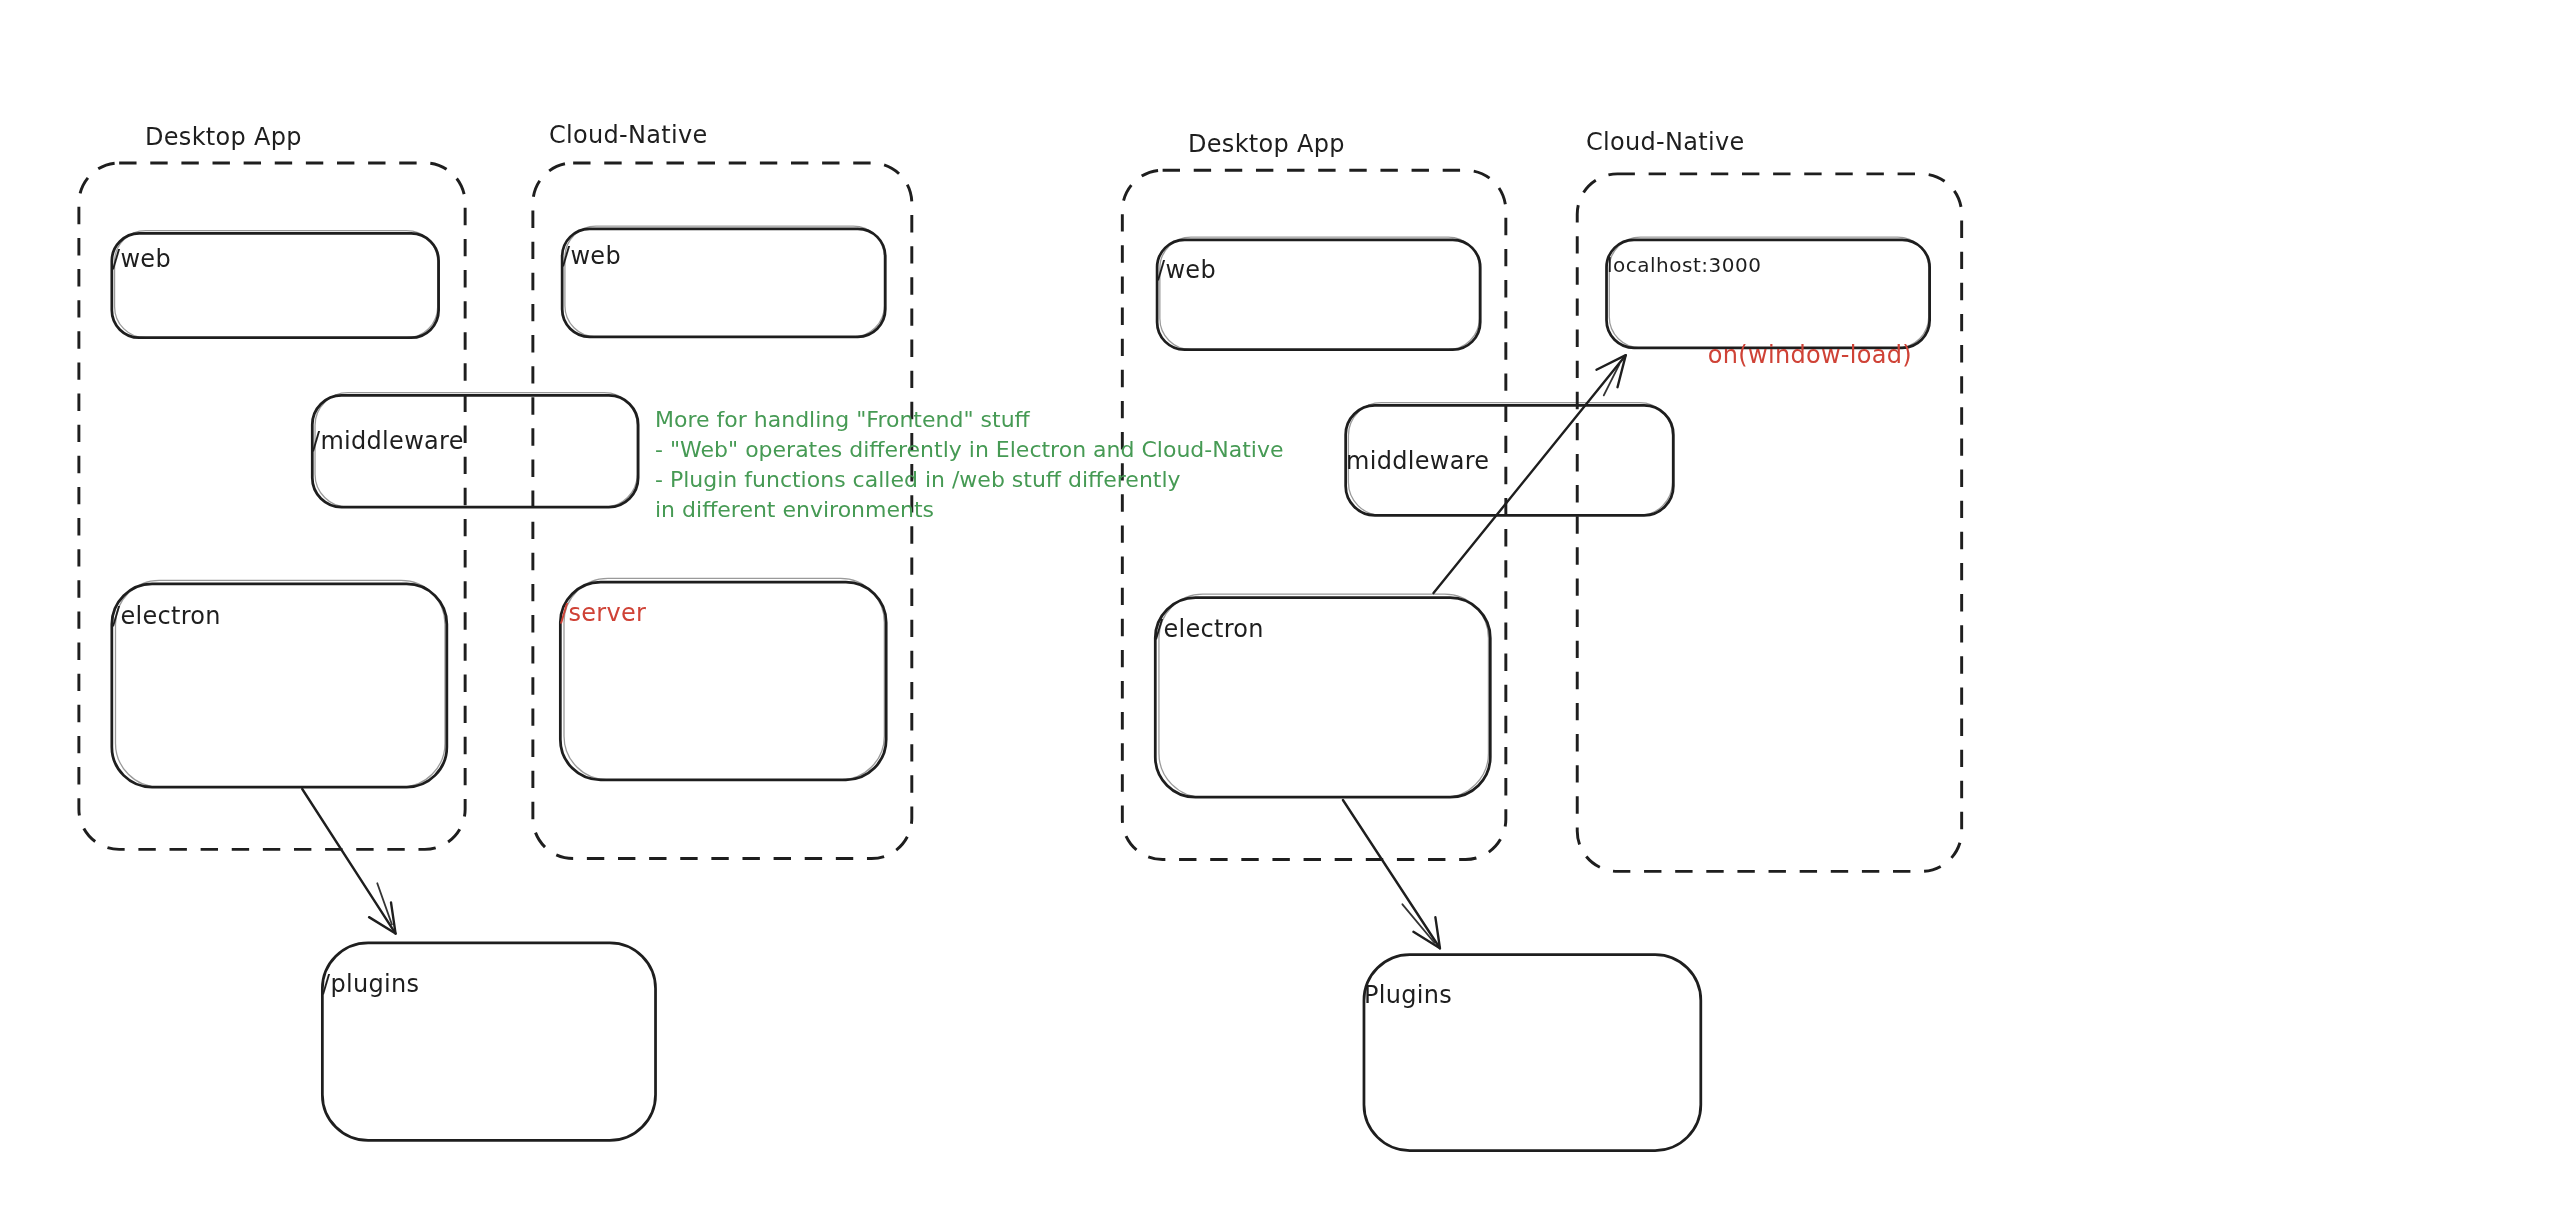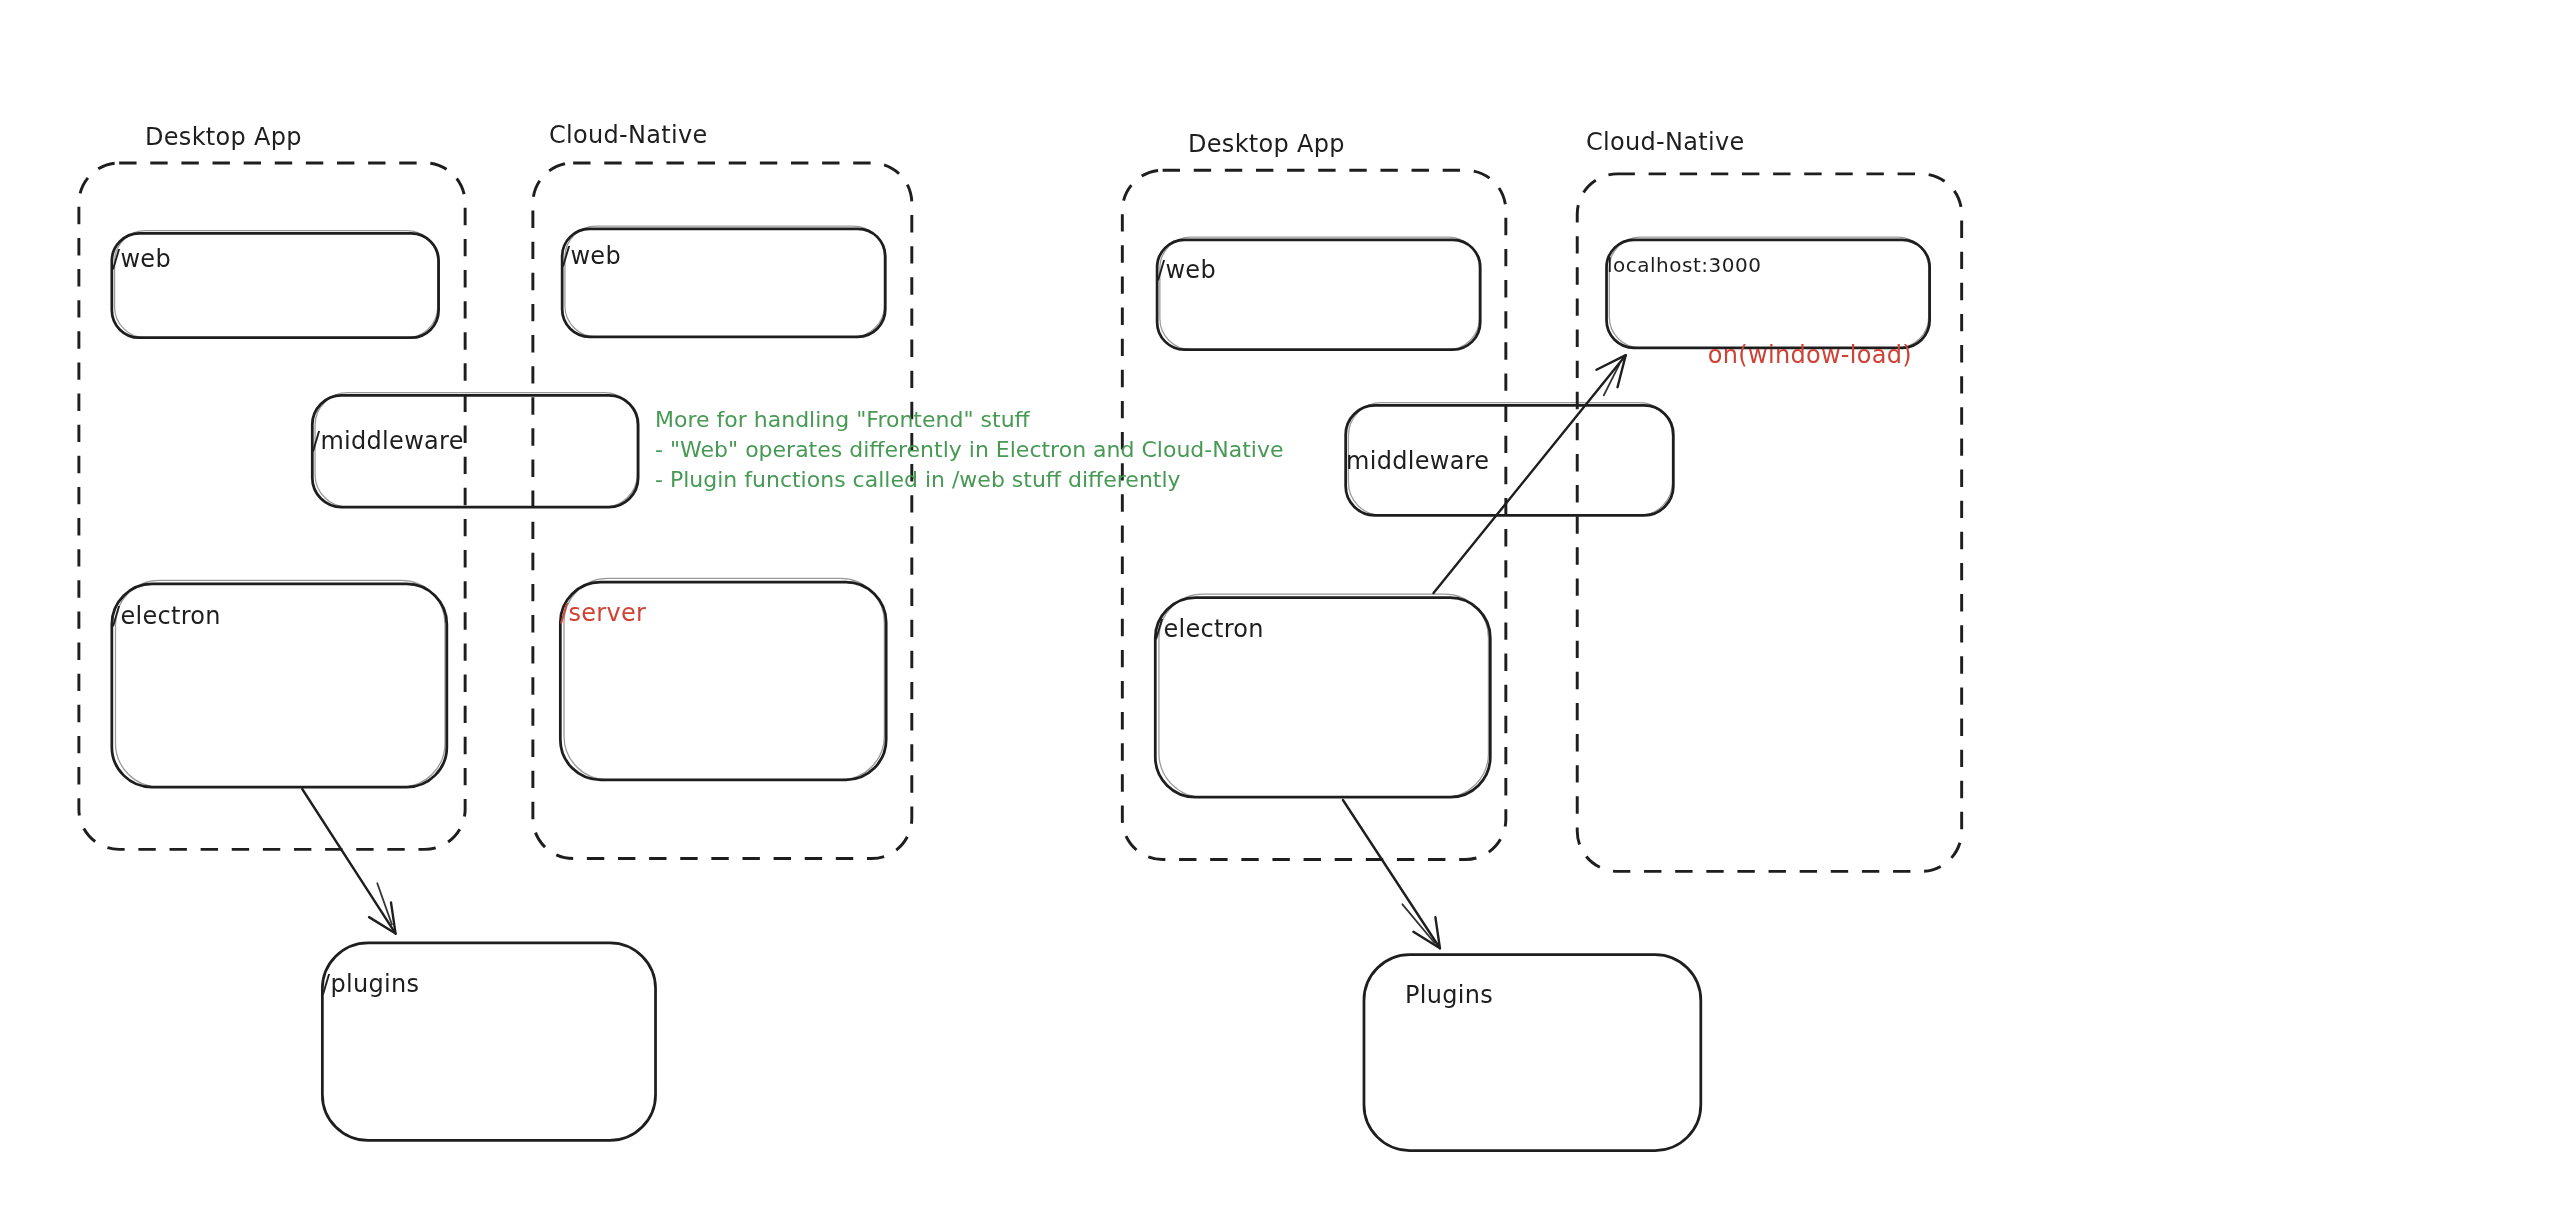--- a/index.html
+++ b/index.html
@@ -108,24 +108,25 @@
   <div class="txt ctr boxlbl" style="left:562px;top:242px;width:323px;">/web</div>
   <div class="txt ctr boxlbl" style="left:312px;top:427px;width:326px;">/middleware</div>
   <div class="txt ctr boxlbl" style="left:112px;top:602px;width:335px;">/electron</div>
   <div class="txt ctr boxlbl red-txt" style="left:560px;top:599px;width:326px;">/server</div>
   <div class="txt ctr boxlbl" style="left:322px;top:970px;width:333px;">/plugins</div>
 
   <div class="note note-green" style="left:655px;top:405px;">
     <div>More for handling "Frontend" stuff</div>
     <div>- "Web" operates differently in Electron and Cloud-Native</div>
     <div>- Plugin functions called in /web stuff differently</div>
+    <div>in different environments</div>
   </div>
 
   <div class="txt ctr boxlbl" style="left:1157px;top:256px;width:323px;">/web</div>
   <div class="txt ctr lh-lbl" style="left:1607px;top:253px;width:323px;">localhost:3000</div>
   <div class="txt right-align boxlbl red-txt" style="left:1607px;top:297px;width:305px;margin-top:44px;">on(window-load)</div>
   <div class="txt ctr boxlbl" style="left:1346px;top:447px;width:328px;">middleware</div>
   <div class="txt ctr boxlbl" style="left:1155px;top:615px;width:335px;">/electron</div>
-  <div class="txt ctr boxlbl" style="left:1364px;top:981px;width:337px;padding-left:41px;">Plugins</div>
+  <div class="txt ctr boxlbl" style="left:1364px;top:981px;width:337px;">Plugins</div>
 
 
 </div>
 
 
 </body></html>

